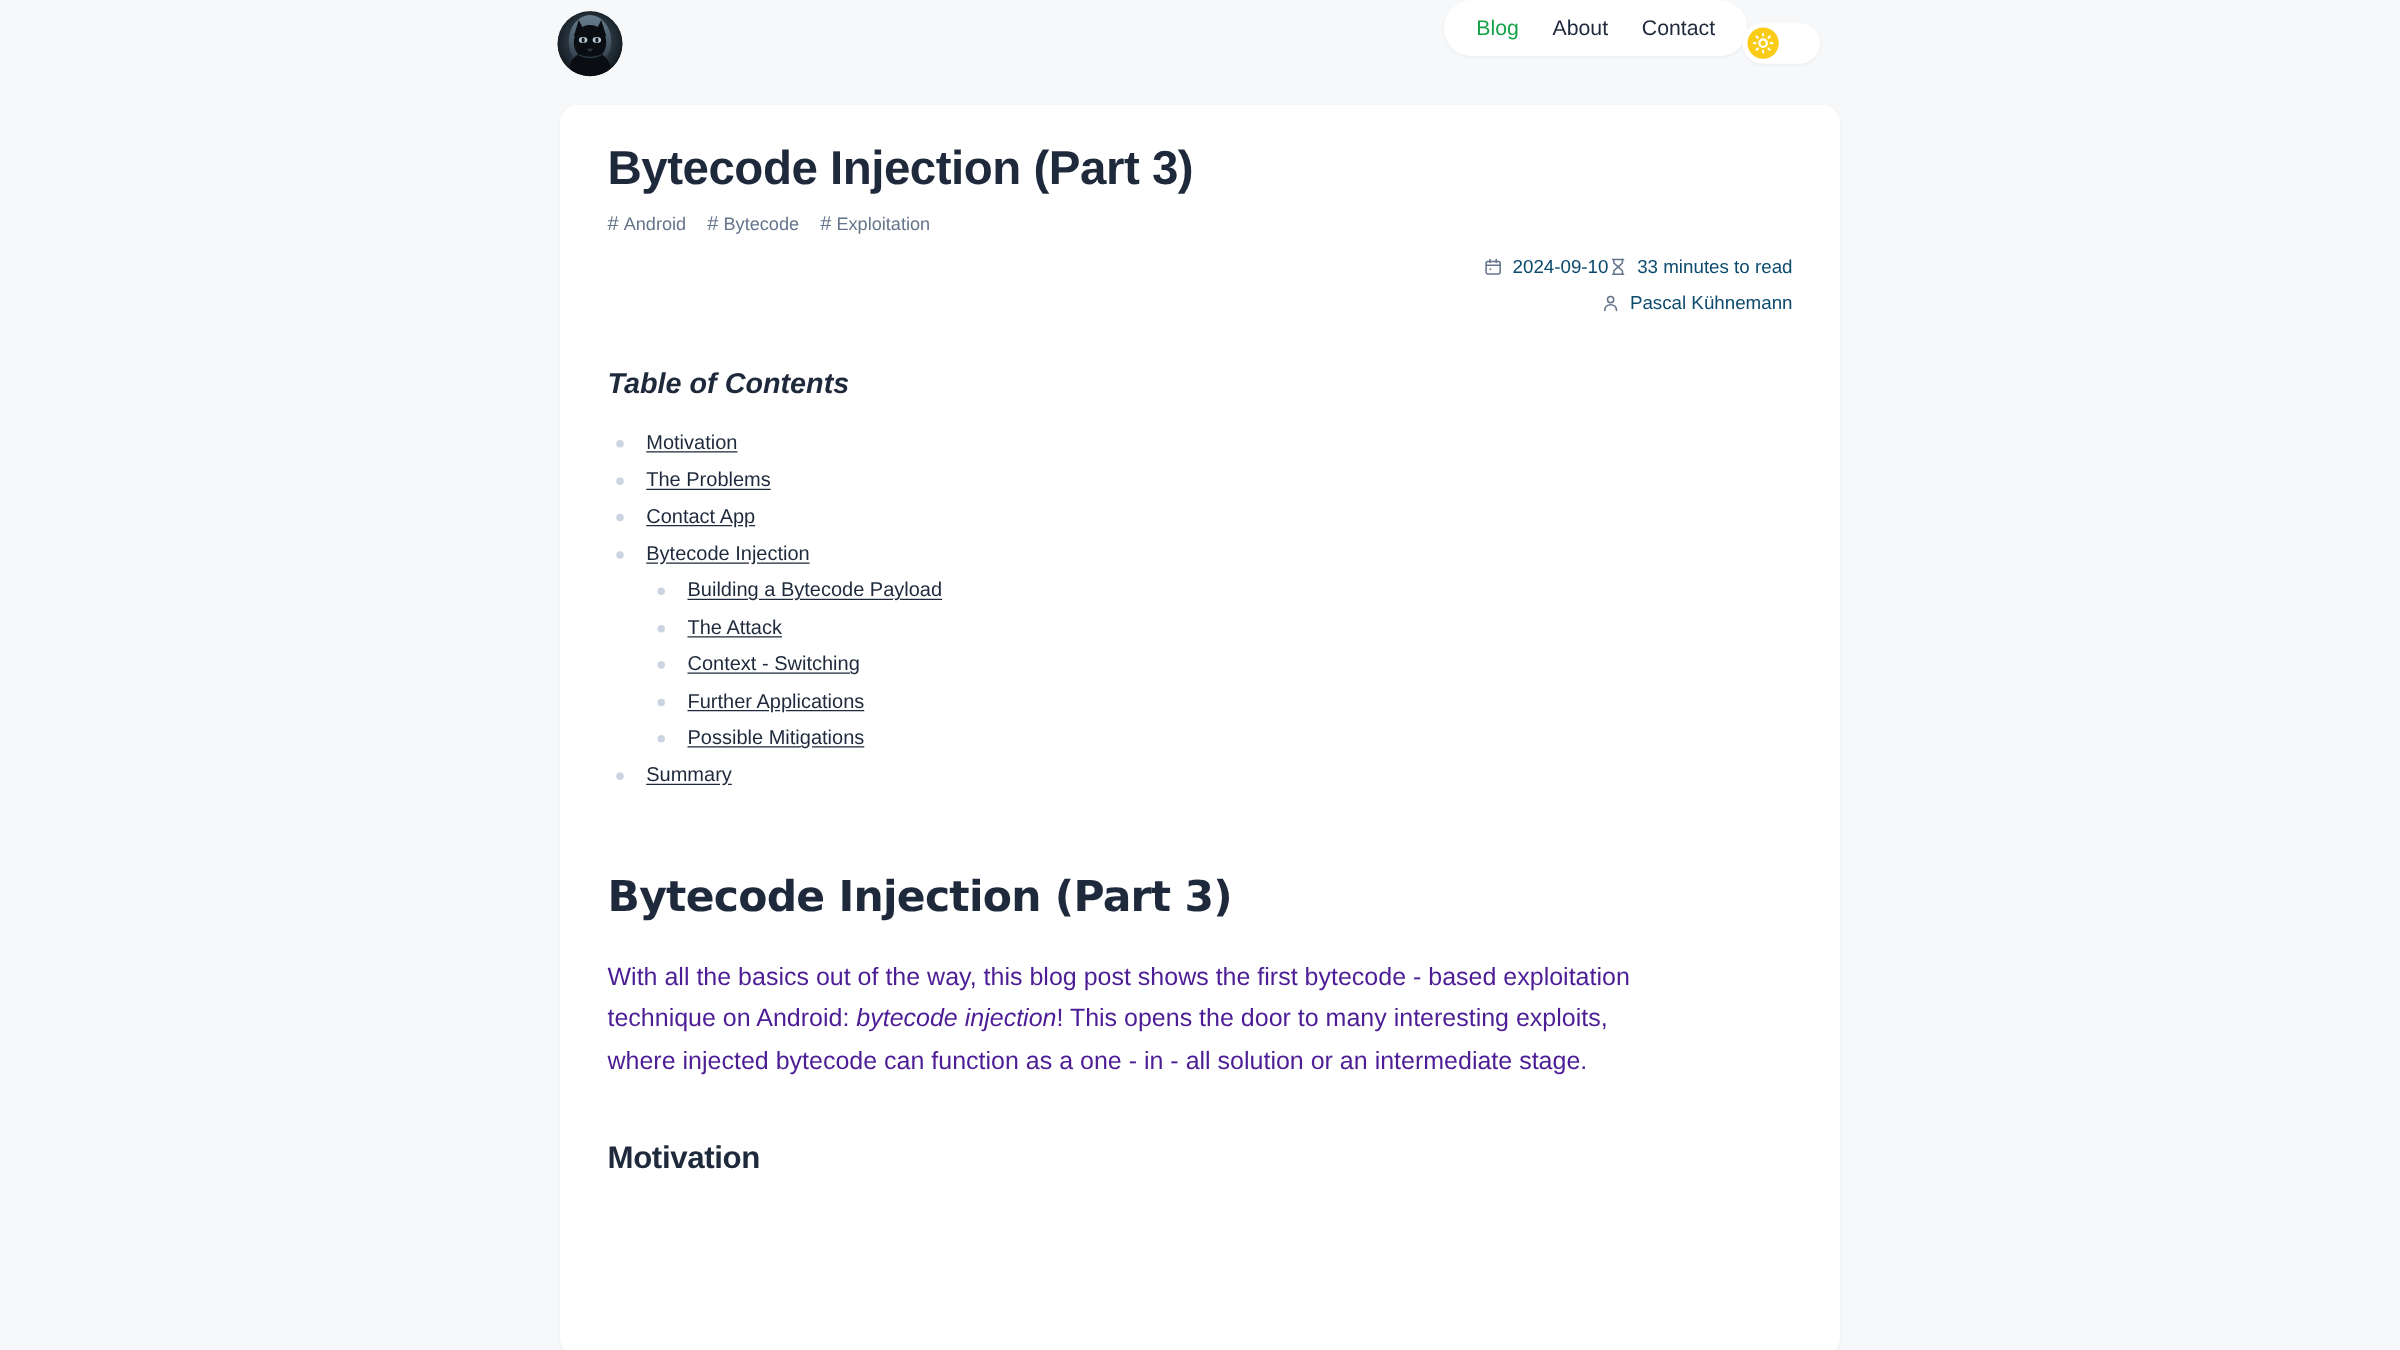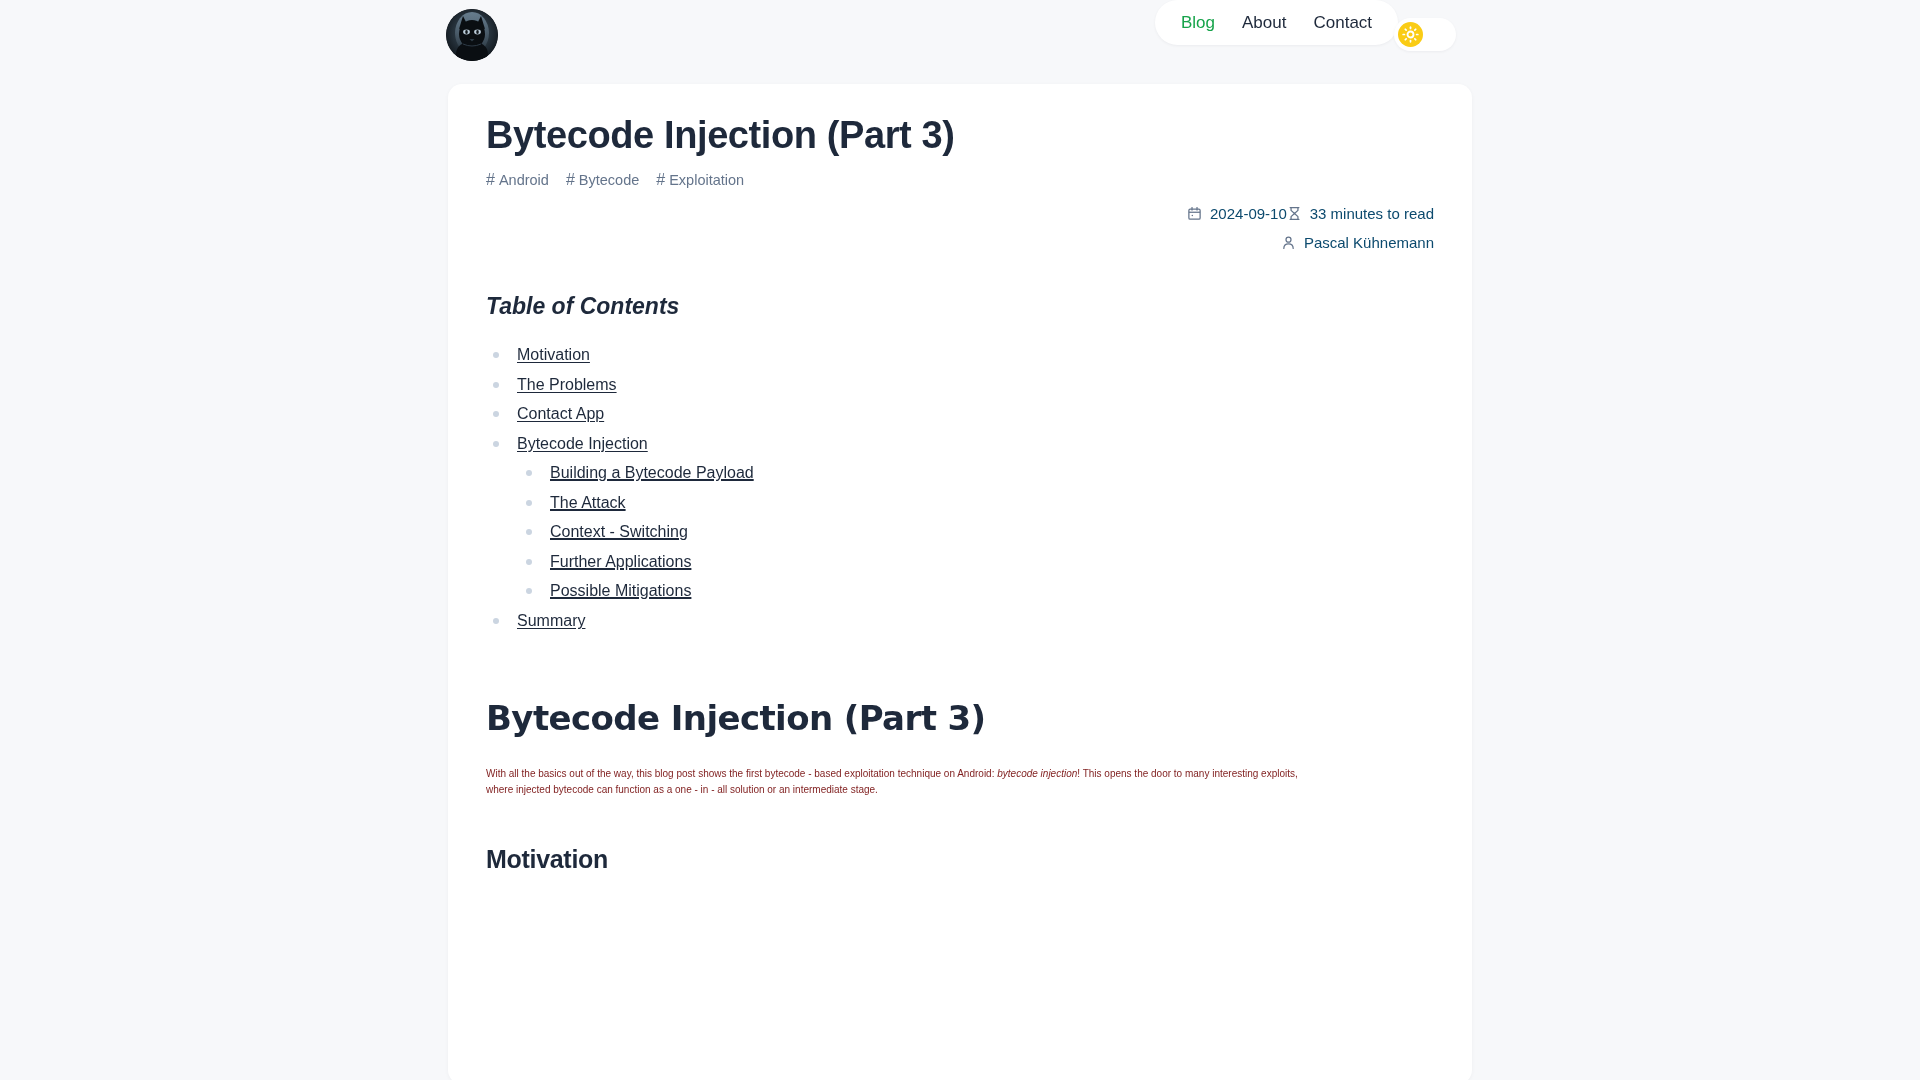--- a/index.html
+++ b/index.html
@@ -201,38 +201,37 @@
     color: #1e293b;
     text-decoration: underline;
     text-underline-offset: 2px;
     cursor: pointer;
   }
 
   ul.toc-sublist {
     list-style: none;
     margin: 0 0 0 33px;
     padding: 0;
-    text-decoration: underline;
   }
 
   
   .body-heading-1 {
     font-family: "DejaVu Sans", sans-serif;
     font-size: 34px;
     font-weight: bold;
     color: #1e293b;
     letter-spacing: -0.6px;
     margin-top: 62px;
     margin-bottom: 28px;
   }
 
   .body-p {
-    font-size: 10px;
+    font-size: 20px;
     line-height: 1.68;
-    color: #7f1d1d;
+    color: #4c1d95;
     margin-bottom: 18px;
     max-width: 830px;
   }
 
   .body-p em { font-style: italic; }
 
   .body-heading-2 {
     font-size: 25px;
     font-weight: bold;
     color: #1e293b;

